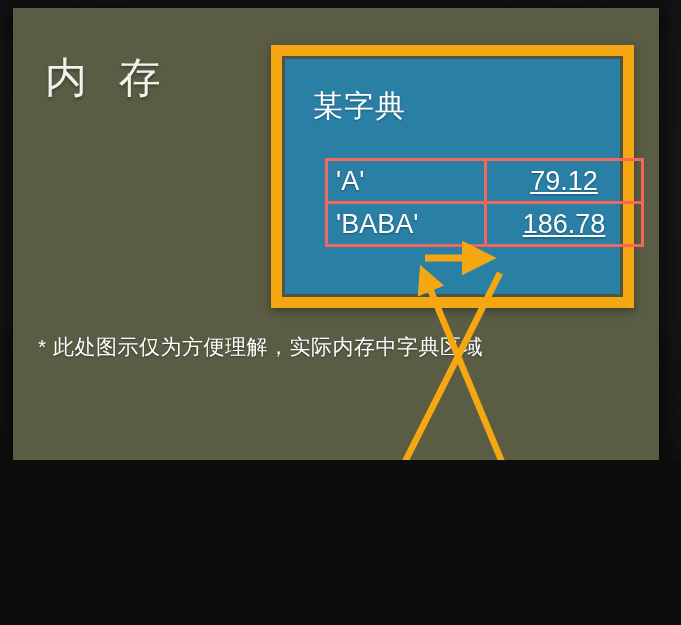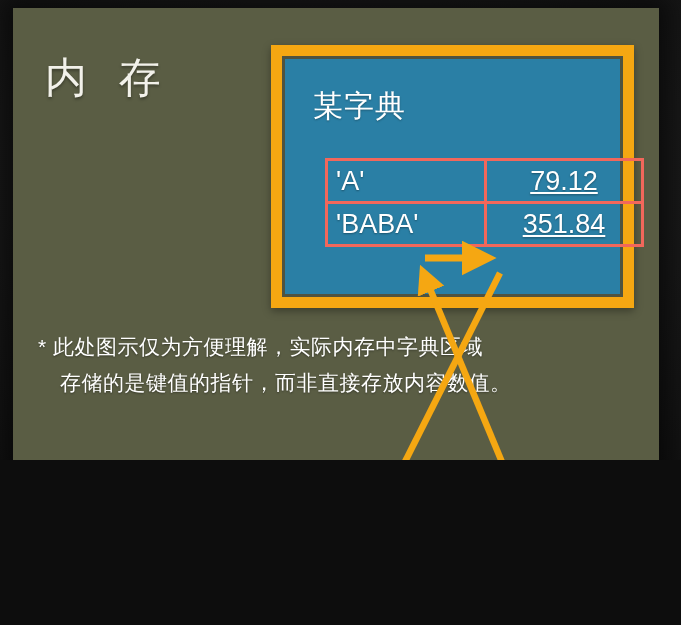--- a/index.html
+++ b/index.html
@@ -176,32 +176,31 @@
         <div class="dict-label">某字典</div>
 
         <table class="dict-table">
           <tbody>
             <tr>
               <td class="cell-key">'A'</td>
               <td class="cell-val">79.12</td>
             </tr>
             <tr>
               <td class="cell-key">'BABA'</td>
-              <td class="cell-val">351.84</td>
+              <td class="cell-val">186.78</td>
             </tr>
           </tbody>
         </table>
 
       </div>
     </div>
   </div>
 
   <div class="footnote">
     <span class="ln1">* 此处图示仅为方便理解，实际内存中字典区域</span>
-    <span class="ln2">存储的是键值的指针，而非直接存放内容数值。</span>
   </div>
 
 
   <svg class="arrows" width="681" height="625" viewBox="0 0 681 625">
     <defs>
       <marker id="headR" markerWidth="5" markerHeight="5" refX="1.2" refY="2.5" orient="auto" markerUnits="strokeWidth">
         <path d="M0,0 L5,2.5 L0,5 Z" fill="#f5a712"></path>
       </marker>
       <marker id="headA" markerWidth="4.4" markerHeight="4.4" refX="1.2" refY="2.2" orient="auto" markerUnits="strokeWidth">
         <path d="M0,0 L4.4,2.2 L0,4.4 Z" fill="#f5a712"></path>

